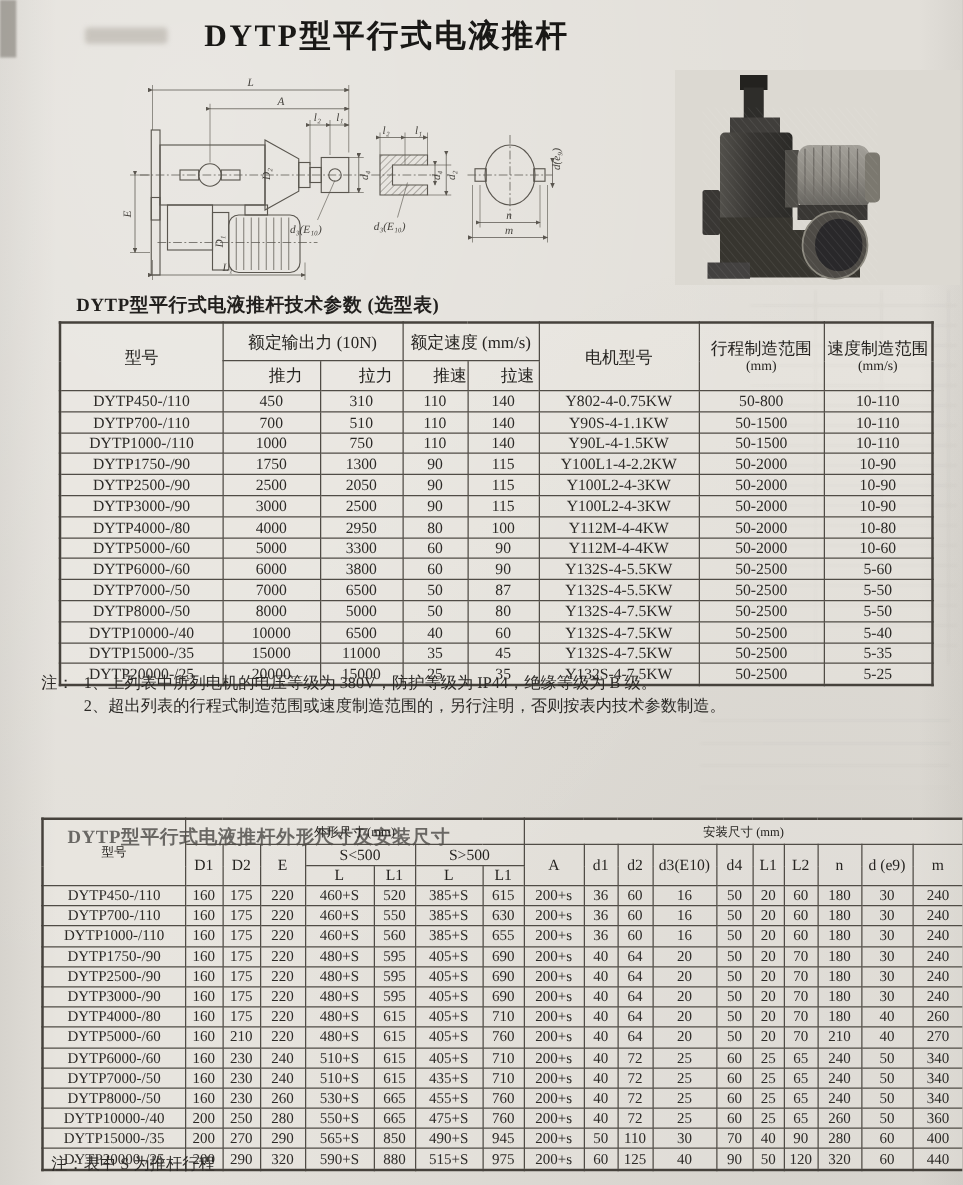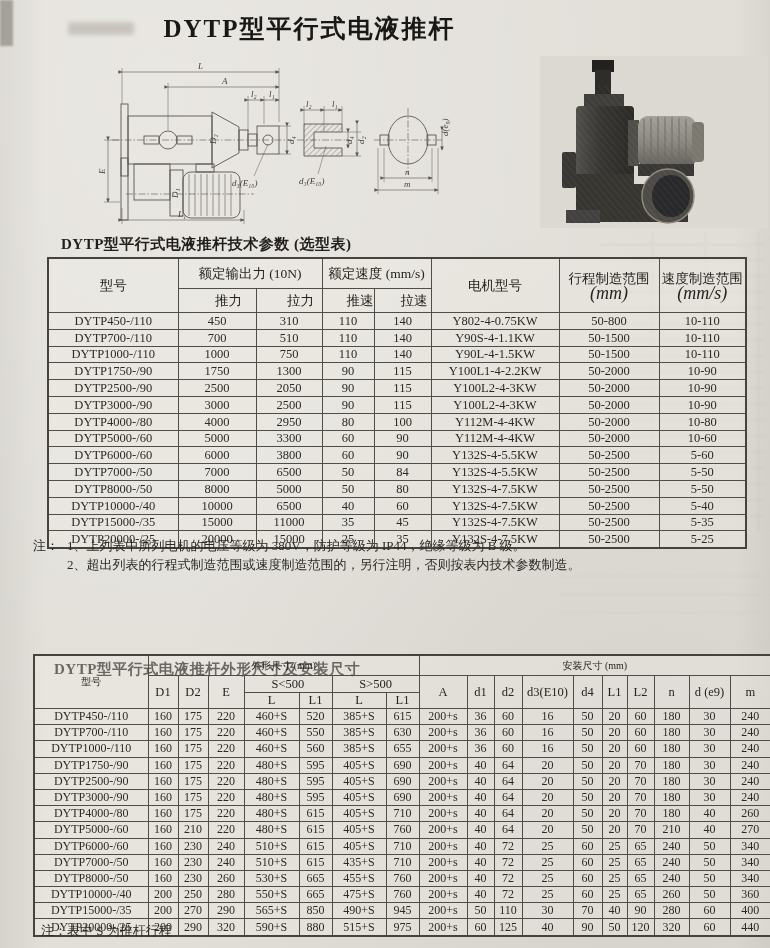--- a/index.html
+++ b/index.html
@@ -34,21 +34,21 @@
 
   table{border-collapse:collapse;table-layout:fixed;background:rgba(240,238,233,.35);}
   th,td{border:1px solid #504c46;text-align:center;vertical-align:middle;
     overflow:hidden;white-space:nowrap;font-weight:normal;color:#2c2a27;padding:0 1px;}
   thead th{color:#262421;}
 
   .spec-table{position:absolute;left:47px;top:257px;width:698px;font-size:13px;border:2px solid #46423c;}
   .spec-table thead tr:first-child th{height:29px;font-size:13.5px;}
   .spec-table thead tr:nth-child(2) th{height:23px;font-size:13.5px;padding-left:24px;}
   .spec-table td{height:15.8px;font-size:12.5px;line-height:12px;}
-  .unit-line{font-size:18px;line-height:14px;font-style:italic;}
+  .unit-line{font-size:11px;line-height:14px;}
   .hdr-line{line-height:15px;}
 
   .notes{position:absolute;left:33px;top:536px;width:714px;font-size:13px;line-height:19px;color:#2c2a27;}
   .note-row{position:relative;padding-left:34px;}
   .note-prefix{position:absolute;left:0;top:0;}
 
   .dim-table{position:absolute;left:33px;top:654px;width:730px;font-size:12px;border:2px solid #46423c;}
   .dim-table thead tr:first-child th{height:19px;font-size:10px;margin-left:30px;}
   .dim-table thead tr:nth-child(2) th{height:16px;font-size:12.5px;}
   .dim-table thead tr:nth-child(3) th{height:15px;font-size:12.5px;}
@@ -366,21 +366,21 @@
           <td>90</td>
           <td>Y132S-4-5.5KW</td>
           <td>50-2500</td>
           <td>5-60</td>
         </tr>
         <tr>
           <td>DYTP7000-/50</td>
           <td>7000</td>
           <td>6500</td>
           <td>50</td>
-          <td>84</td>
+          <td>87</td>
           <td>Y132S-4-5.5KW</td>
           <td>50-2500</td>
           <td>5-50</td>
         </tr>
         <tr>
           <td>DYTP8000-/50</td>
           <td>8000</td>
           <td>5000</td>
           <td>50</td>
           <td>80</td>

